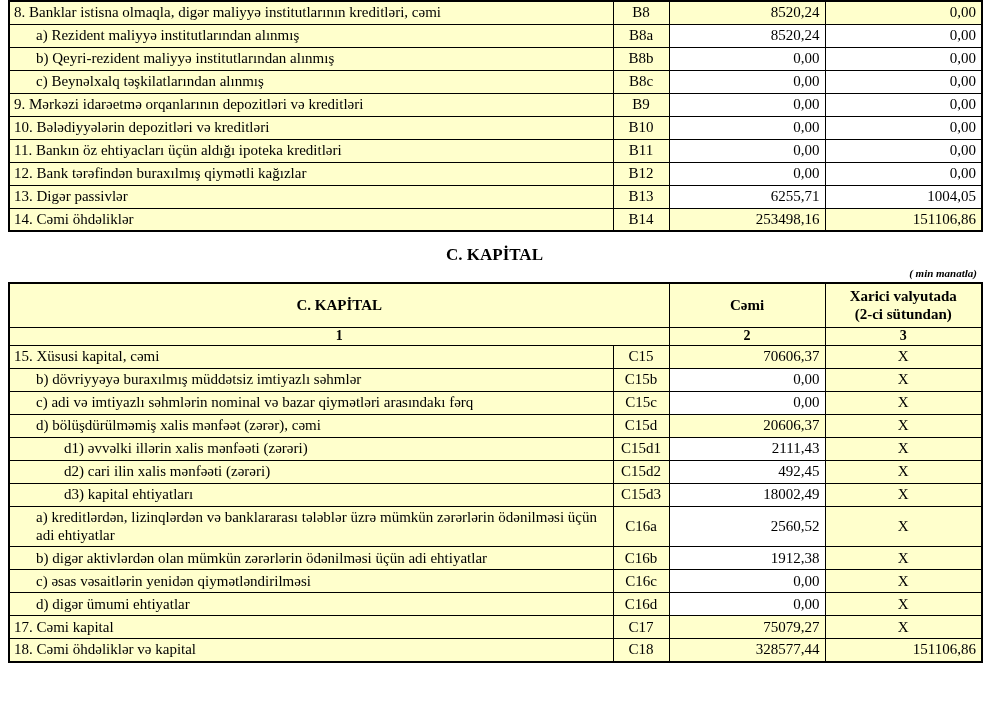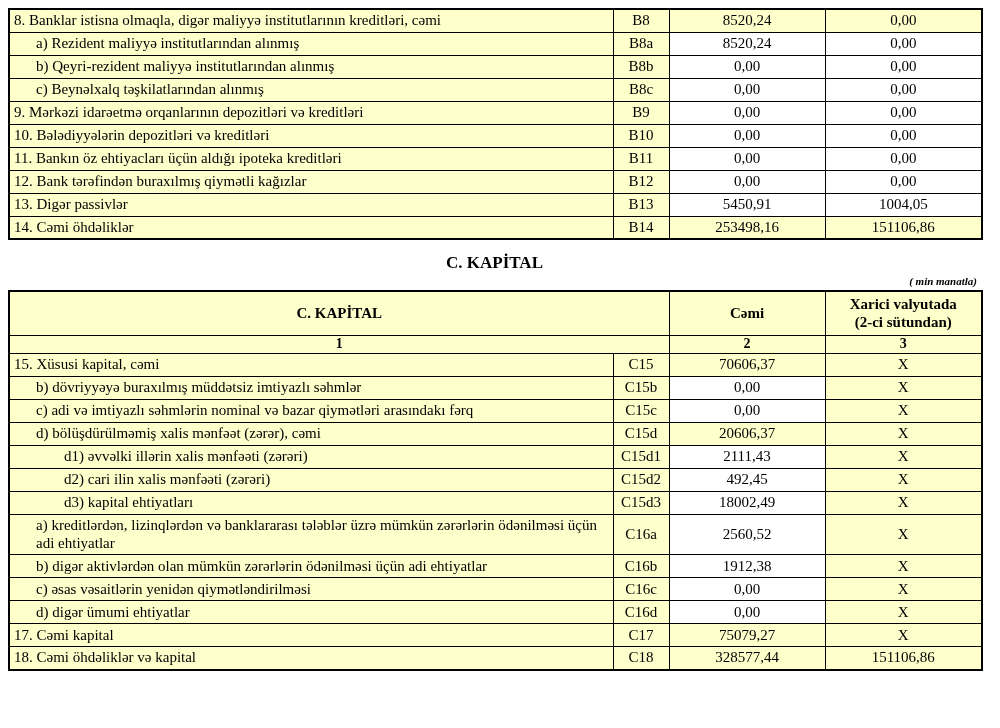--- a/index.html
+++ b/index.html
@@ -1,30 +1,30 @@
 <!DOCTYPE html>
 <html style="--yellow: #ffffcc; --white: #ffffff; --border: #000000;"><head>
 <meta charset="utf-8">
 <style>
   :root { --yellow:#ffffcc; --white:#ffffff; --border:#000000; }
   * { margin:0; padding:0; box-sizing:border-box; }
   html, body { background:#ffffff; }
   body { font-family:"Liberation Serif", serif; }
-  .page { width:1000px; height:728px; background:#ffffff; overflow:hidden; padding-top:8px; }
+  .page { width:1000px; height:728px; background:#ffffff; overflow:hidden; }
 
   table { border-collapse:collapse; table-layout:fixed; width:973px; margin-left:8px; border:2px solid var(--border); }
   td, th { border:1px solid var(--border); font-size:15px; line-height:1.25; padding:1px 5px; vertical-align:middle; overflow:hidden; }
   #liabilities-table td, #capital-table td { height:23px; }
 
   .hdr { font-weight:bold; text-align:center; height:44px; background:var(--yellow); }
   .num { font-weight:bold; text-align:center; font-size:14px; height:18px; line-height:1; padding:1px; background:var(--yellow); }
 
   .lbl { text-align:left; }
   .code { text-align:center; }
-  .val { text-align:center;margin-left:17px; }
+  .val { text-align:right;margin-left:17px; }
   .ctr { text-align:center; }
   .bold td { font-weight:normal; }
 
   .bg-yellow { background:var(--yellow); }
   .bg-white { background:var(--white); }
 
   .ind-0 { padding-left:4px; }
   .ind-1 { padding-left:26px; }
   .ind-2 { padding-left:54px; }
 
@@ -88,21 +88,21 @@
         </tr>
         <tr>
           <td class="lbl bg-yellow ind-0">12. Bank tərəfindən buraxılmış qiymətli kağızlar</td>
           <td class="code bg-yellow">B12</td>
           <td class="val bg-white">0,00</td>
           <td class="val bg-white">0,00</td>
         </tr>
         <tr>
           <td class="lbl bg-yellow ind-0">13. Digər passivlər</td>
           <td class="code bg-yellow">B13</td>
-          <td class="val bg-white">5450,91</td>
+          <td class="val bg-white">6255,71</td>
           <td class="val bg-white">1004,05</td>
         </tr>
         <tr class="bold">
           <td class="lbl bg-yellow ind-0">14. Cəmi öhdəliklər</td>
           <td class="code bg-yellow">B14</td>
           <td class="val bg-yellow">253498,16</td>
           <td class="val bg-yellow">151106,86</td>
         </tr>
       </tbody>
   </table>

